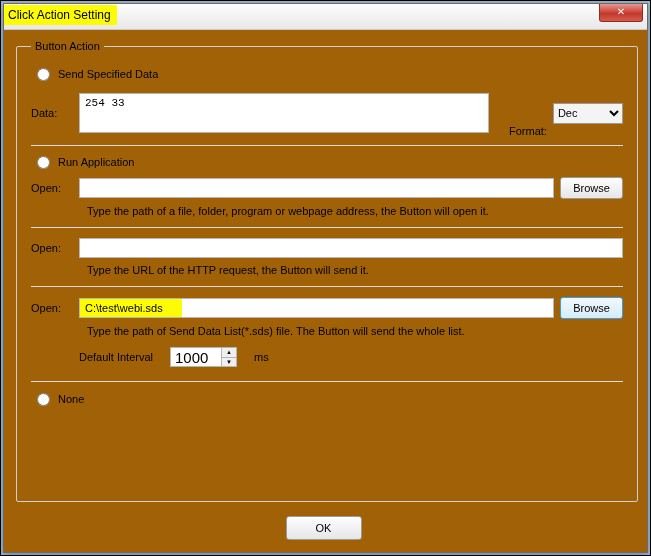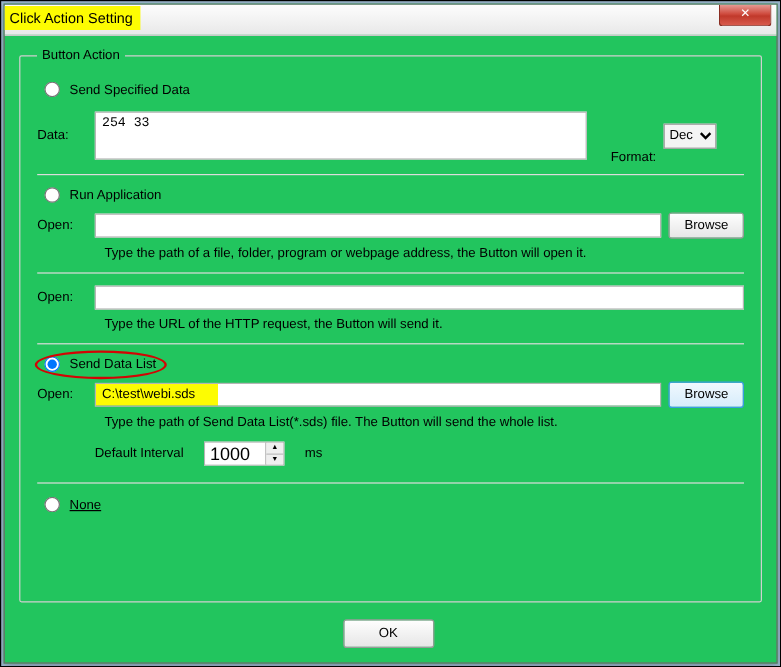--- a/index.html
+++ b/index.html
@@ -10,21 +10,21 @@
     background: #9db8d0;
     width: 651px;
     height: 556px;
     overflow: hidden;
     position: relative;
   }
   .window {
     position: absolute;
     left: 3px; top: 3px;
     width: 645px; height: 550px;
-    background: #22c55e;
+    background: #a16207;
     border: 1px solid #6b6b6b;
     box-shadow: 0 2px 8px rgba(0,0,0,0.3);
   }
   .titlebar {
     height: 26px;
     background: linear-gradient(#fdfdfd, #e8e8e8);
     border-bottom: 1px solid #c8c8c8;
     position: relative;
   }
   .title-highlight {
@@ -63,21 +63,20 @@
     height: 100%;
     position: relative;
   }
   fieldset.group > legend {
     padding: 0 4px;
     color: #000;
     font-size: 11px;
   }
   .radio-row {
     display: flex;
-    align-items: center;
     gap: 6px;
     margin: 4px 0 8px 0;
   }
   .radio-row input[type=radio] {
     margin: 0 2px 0 6px;
     width: 13px; height: 13px;
   }
   .field-row {
     display: flex;
     align-items: center;
@@ -102,21 +101,21 @@
     background: #fff;
     padding: 2px 5px;
     font-size: 11px;
     font-family: inherit;
   }
   .open-input.hl {
     background: linear-gradient(to right, #fdfc02 0, #fdfc02 102px, #fff 102px);
   }
   .format-lbl { margin-left: 14px; margin-top: 36px; }
   select.combo {
-    width: 44px;
+    width: 70px;
     height: 21px;
     border: 1px solid #9a9a9a;
     background: #f4f4f4;
     font-size: 11px;
     font-family: inherit;
   }
   .btn {
     height: 22px;
     min-width: 60px;
     padding: 0 12px;
@@ -246,46 +245,41 @@
       <hr class="hr">
 
       <div class="field-row">
         <span class="lbl">Open:</span>
         <input class="open-input" value="" style="">
       </div>
       <div class="hint">Type the URL of the HTTP request, the Button will send it.</div>
 
       <hr class="hr">
 
-      <div class="radio-row" style="position:relative;">
-        <span class="red-ellipse" style="left:-2px; top:-5px;"></span>
-        <input type="radio" name="ba" checked="" style="">
-        <span>Send Data List</span>
-      </div>
       <div class="field-row">
         <span class="lbl">Open:</span>
         <input class="open-input hl" value="C:\test\webi.sds" style="">
         <button class="btn hl">Browse</button>
       </div>
       <div class="hint">Type the path of Send Data List(*.sds) file. The Button will send the whole list.</div>
       <div class="interval-row">
         <span>Default Interval</span>
         <span class="spinner-wrap">
           <input value="1000" style="">
           <span class="spinner-btns">
             <span class="spin">▲</span>
             <span class="spin">▼</span>
           </span>
         </span>
         <span>ms</span>
       </div>
 
       <hr class="hr" style="margin-top:14px;">
 
-      <div class="radio-row none-block" style="margin-top:11px;text-decoration:underline;">
+      <div class="radio-row none-block" style="margin-top:11px;">
         <input type="radio" name="ba" style="">
         <span>None</span>
       </div>
 
     </fieldset>
   </div>
 
   <div class="buttonbar">
     <button class="btn">OK</button>
   </div>

